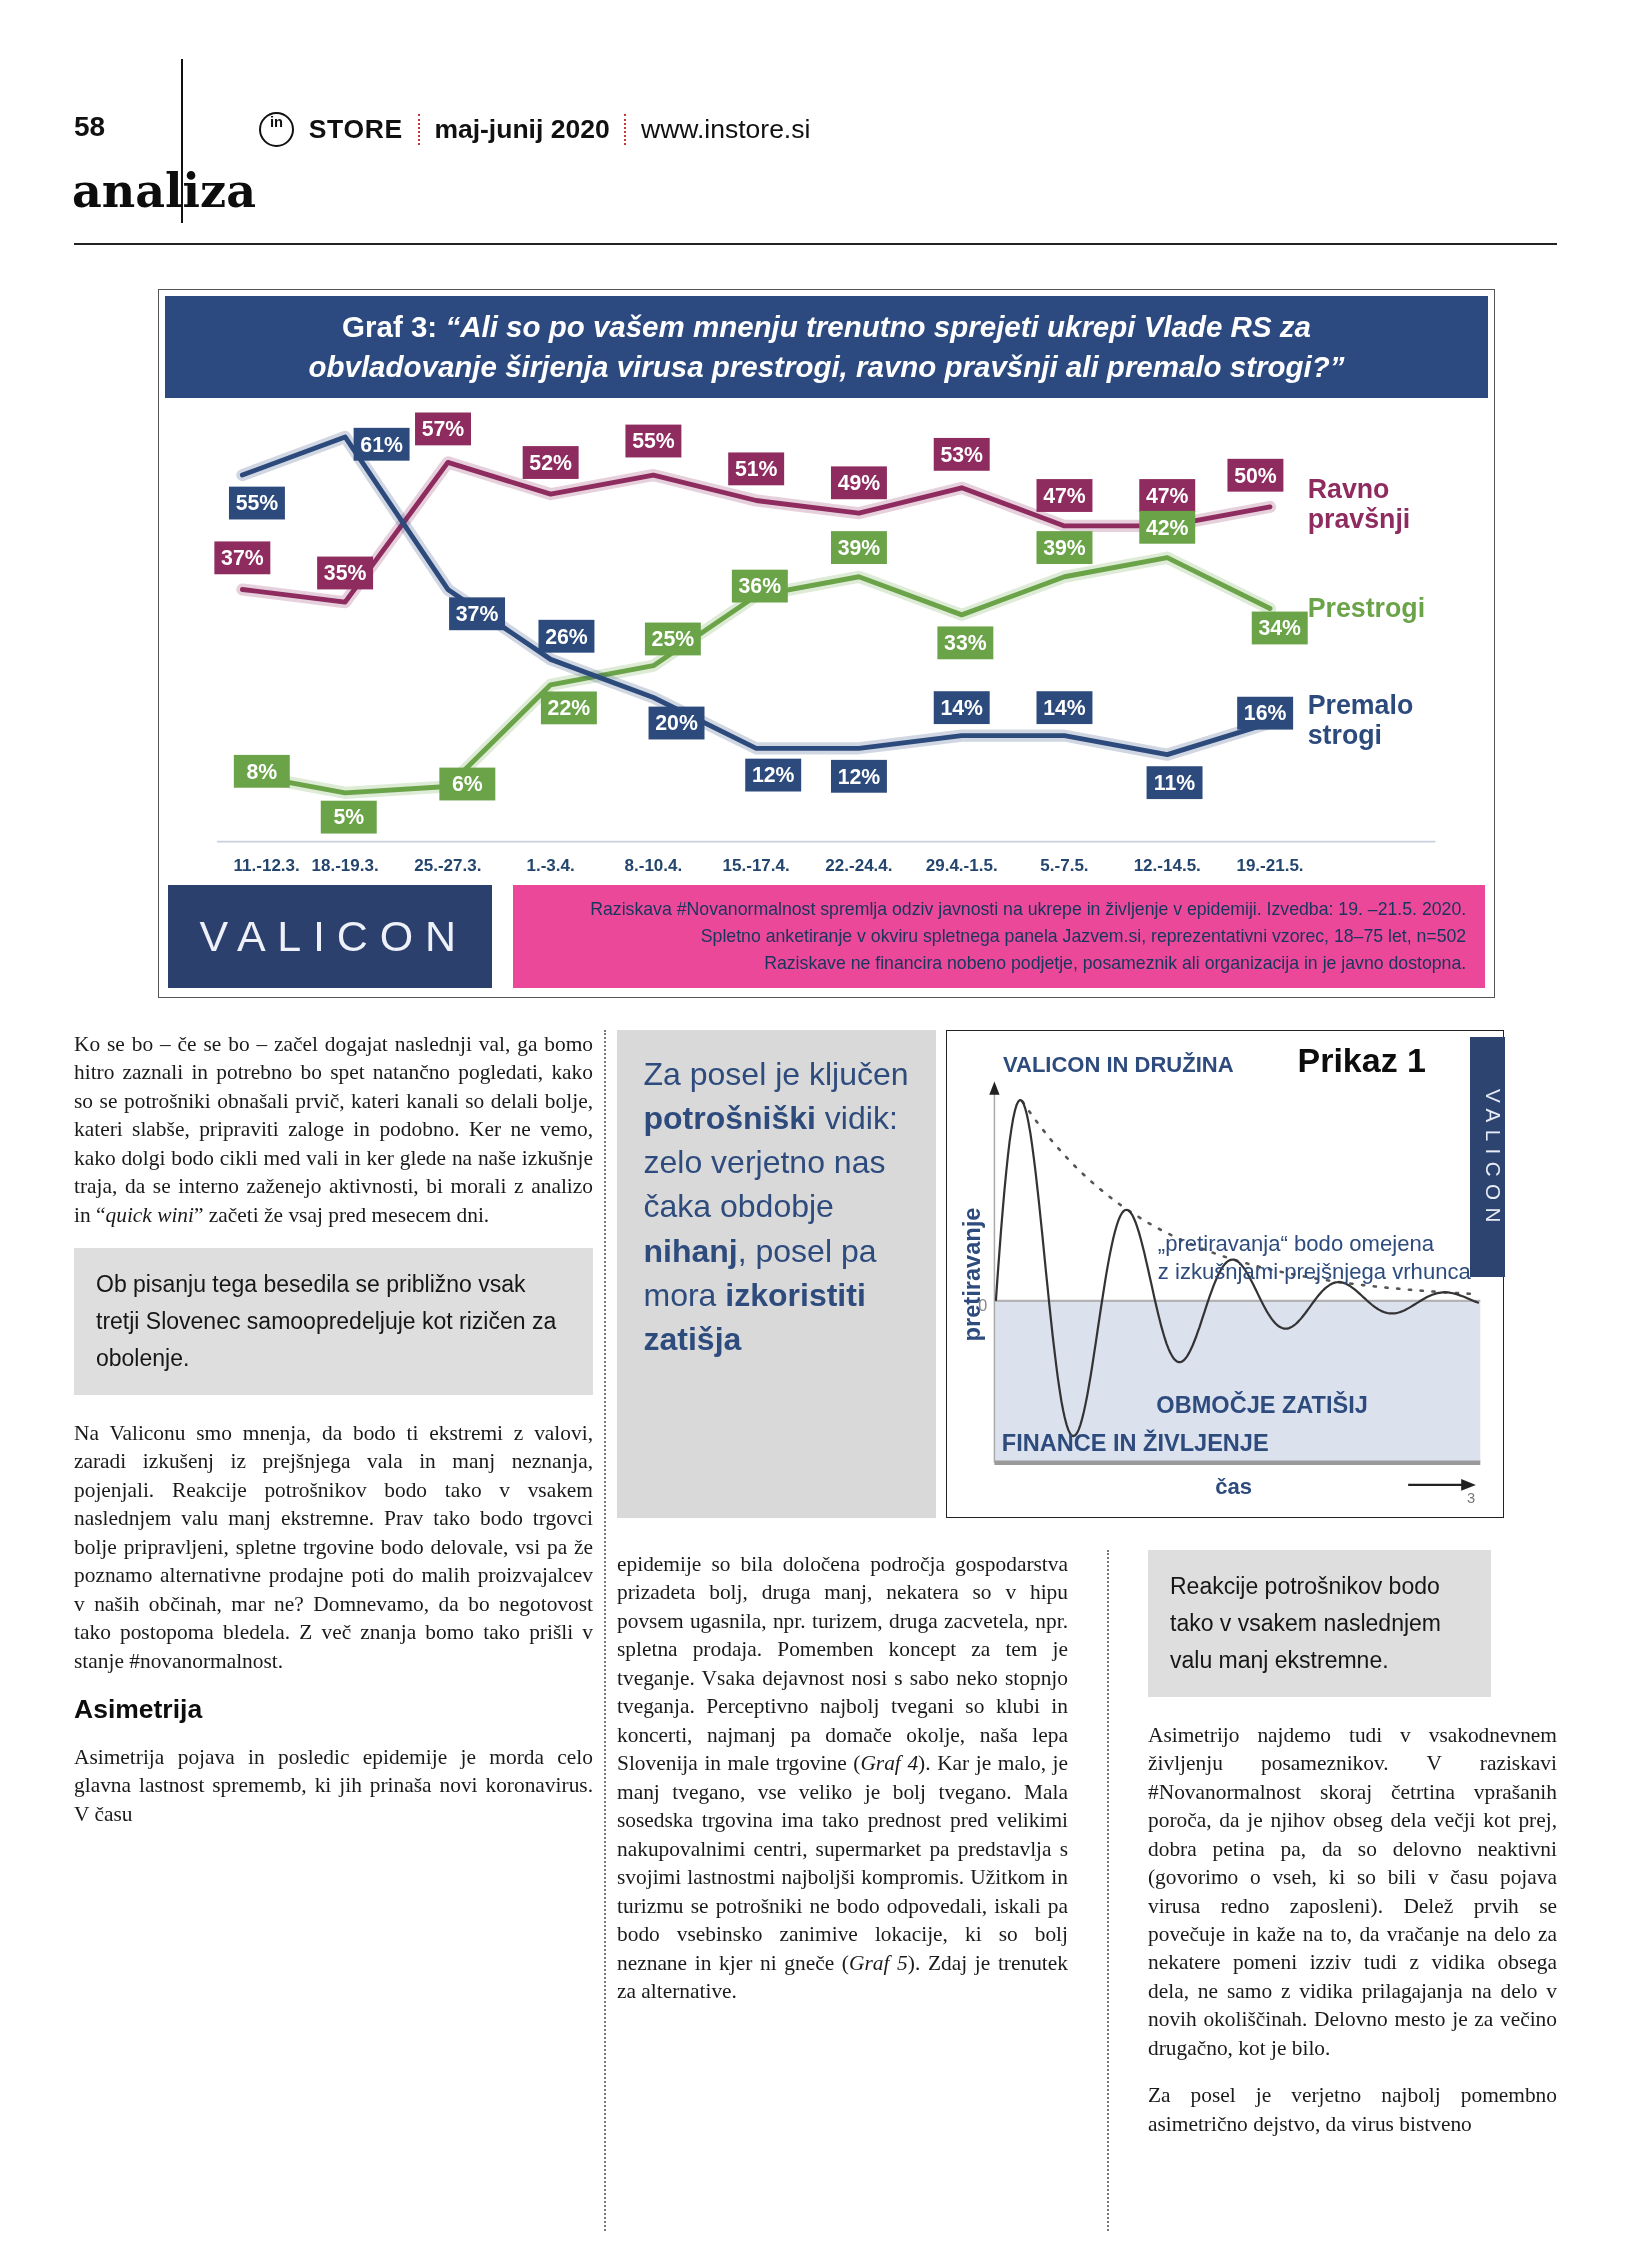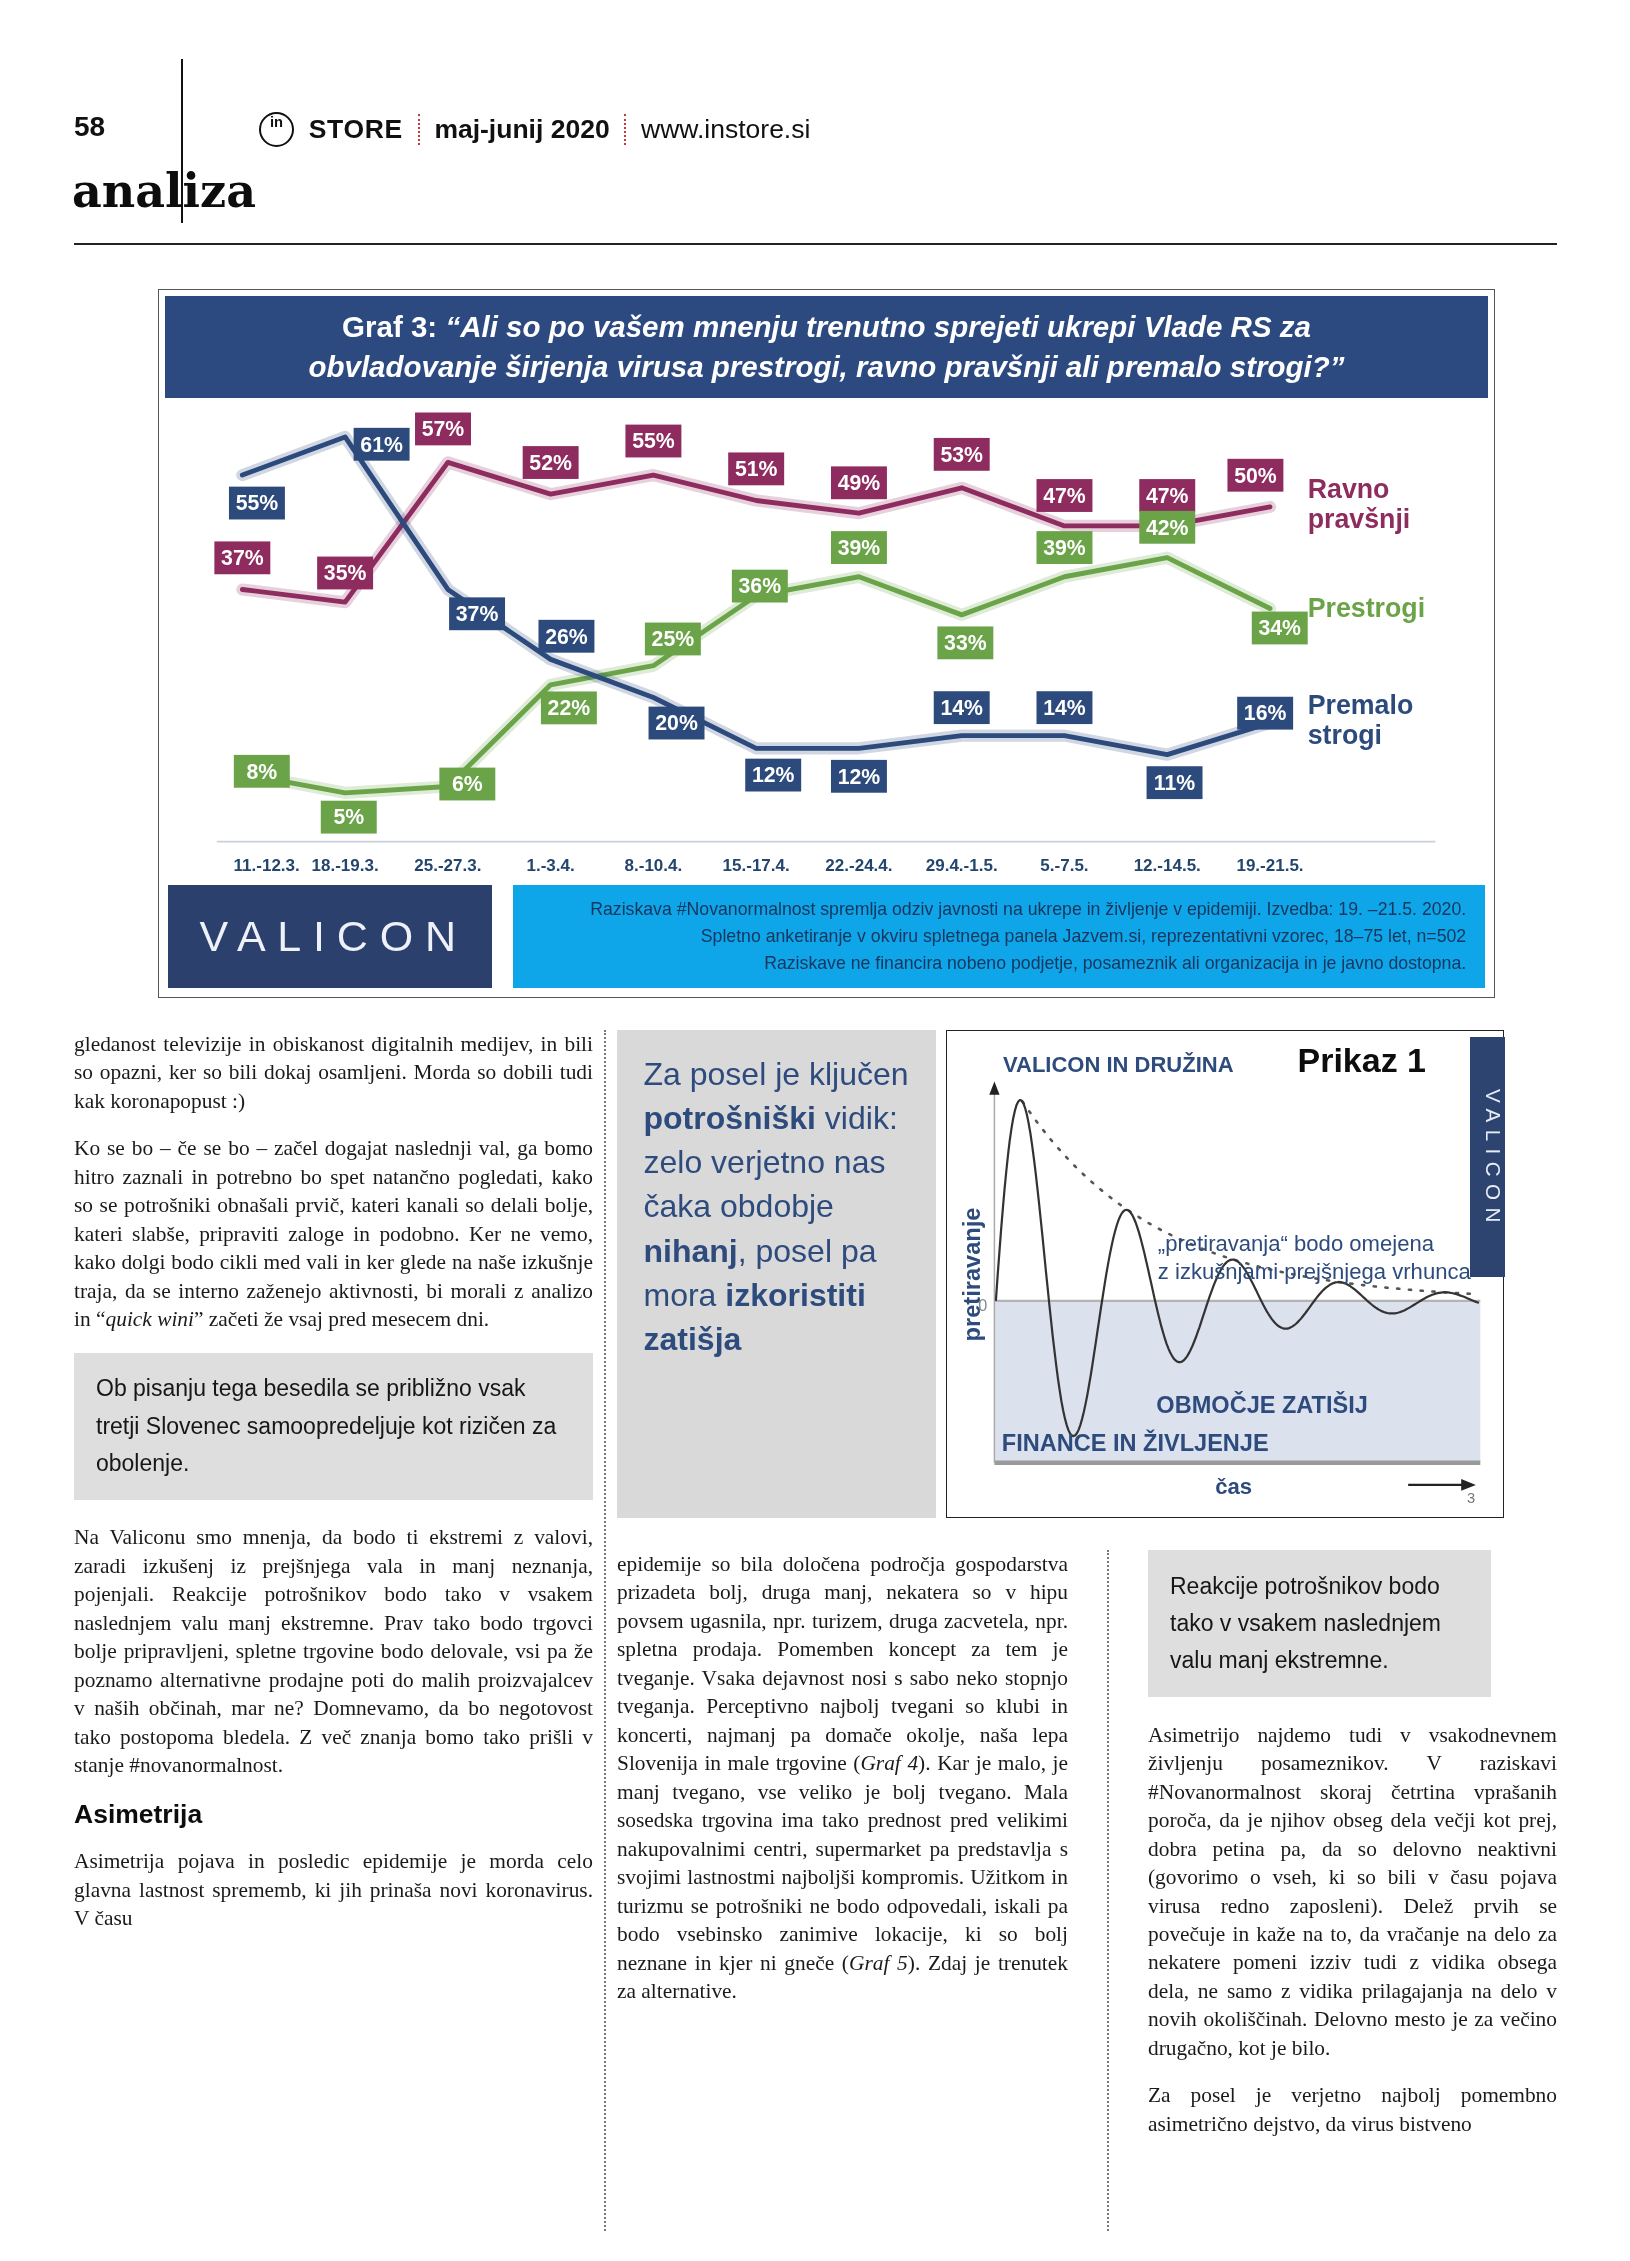--- a/index.html
+++ b/index.html
@@ -22,21 +22,21 @@
   .graf-box{position:absolute;top:289px;left:158px;width:1337px;height:709px;border:1.5px solid #555;
             background:#fff;display:flex;flex-direction:column;box-sizing:border-box;}
   .graf-title{margin:5.9px;background:#2d4a80;color:#fff;text-align:center;
               font:700 29.5px/1.35 "Liberation Sans",sans-serif;padding:11px 81px;}
   .graf-title .gt-q{font-style:italic;}
   .chart-area{flex:1;padding:1.5px 7.4px 0;min-height:0;}
   .chart-area svg{width:100%;height:100%;display:block;}
   .graf-footer{margin:0 8.8px 8.8px;display:flex;gap:20.6px;align-items:stretch;}
   .valicon-logo{width:317px;background:#2c406e;color:#eef1f8;display:flex;align-items:center;justify-content:center;
                 font:400 43px "Liberation Sans",sans-serif;letter-spacing:11.8px;padding-left:7.4px;}
-  .source-box{flex:1;background:#0ea5e9;color:#17365d;font:400 17.7px/1.55 "Liberation Sans",sans-serif;
+  .source-box{flex:1;background:#ec4899;color:#17365d;font:400 17.7px/1.55 "Liberation Sans",sans-serif;
               text-align:right;padding:10.3px 19px;display:flex;flex-direction:column;justify-content:space-between;}
   
   .bodygrid{position:absolute;top:1030px;left:74px;width:1483px;height:1201px;display:flex;}
   .col1{width:519px;flex:none;}
   .colsep{width:0;border-left:2.2px dotted #777;margin:0 11px;}
   .rightarea{flex:1;min-width:0;display:flex;flex-direction:column;}
   .band{display:flex;height:488px;margin-bottom:32px;}
   .quotebox{flex:1;background:#d9d9d9;color:#2e4b7d;font:400 32px/1.38 "Liberation Sans",sans-serif;
             padding:22px 13.3px 0 26.5px;box-sizing:border-box;}
   .quotebox .seg-b{font-weight:700;}
@@ -186,21 +186,20 @@
       <div class="source-box">
         <div>Raziskava #Novanormalnost spremlja odziv javnosti na ukrepe in življenje v epidemiji. Izvedba: 19. –21.5. 2020.</div>
         <div>Spletno anketiranje v okviru spletnega panela Jazvem.si, reprezentativni vzorec, 18–75 let, n=502</div>
         <div>Raziskave ne financira nobeno podjetje, posameznik ali organizacija in je javno dostopna.</div>
       </div>
     </div>
   </section>
 
   <section class="bodygrid">
     <div class="col1">
-      <p>gledanost televizije in obiskanost digitalnih medijev, in bili so opazni, ker so bili dokaj osamljeni. Morda so dobili tudi kak koronapopust :)</p>
       <p><span>Ko se bo – če se bo – začel dogajat naslednji val, ga bomo hitro zaznali in potrebno bo spet natančno pogledati, kako so se potrošniki obnašali prvič, kateri kanali so delali bolje, kateri slabše, pripraviti zaloge in podobno. Ker ne vemo, kako dolgi bodo cikli med vali in ker glede na naše izkušnje traja, da se interno zaženejo aktivnosti, bi morali z analizo in “</span><span class="seg-i">quick wini</span><span>” začeti že vsaj pred mesecem dni.</span></p>
       <div class="callout">Ob pisanju tega besedila se približno vsak tretji Slovenec samoopredeljuje kot rizičen za obolenje.</div>
       <p>Na Valiconu smo mnenja, da bodo ti ekstremi z valovi, zaradi izkušenj iz prejšnjega vala in manj neznanja, pojenjali. Reakcije potrošnikov bodo tako v vsakem naslednjem valu manj ekstremne. Prav tako bodo trgovci bolje pripravljeni, spletne trgovine bodo delovale, vsi pa že poznamo alternativne prodajne poti do malih proizvajalcev v naših občinah, mar ne? Domnevamo, da bo negotovost tako postopoma bledela. Z več znanja bomo tako prišli v stanje #novanormalnost.</p>
       <h3>Asimetrija</h3>
       <p>Asimetrija pojava in posledic epidemije je morda celo glavna lastnost sprememb, ki jih prinaša novi koronavirus. V času</p>
     </div>
     <div class="colsep"></div>
     <div class="rightarea">
       <div class="band">
         <div class="quotebox"><span>Za posel je ključen </span><span class="seg-b">potrošniški</span><span> vidik: zelo verjetno nas čaka obdobje </span><span class="seg-b">nihanj</span><span>, posel pa mora </span><span class="seg-b">izkoristiti zatišja</span></div>

